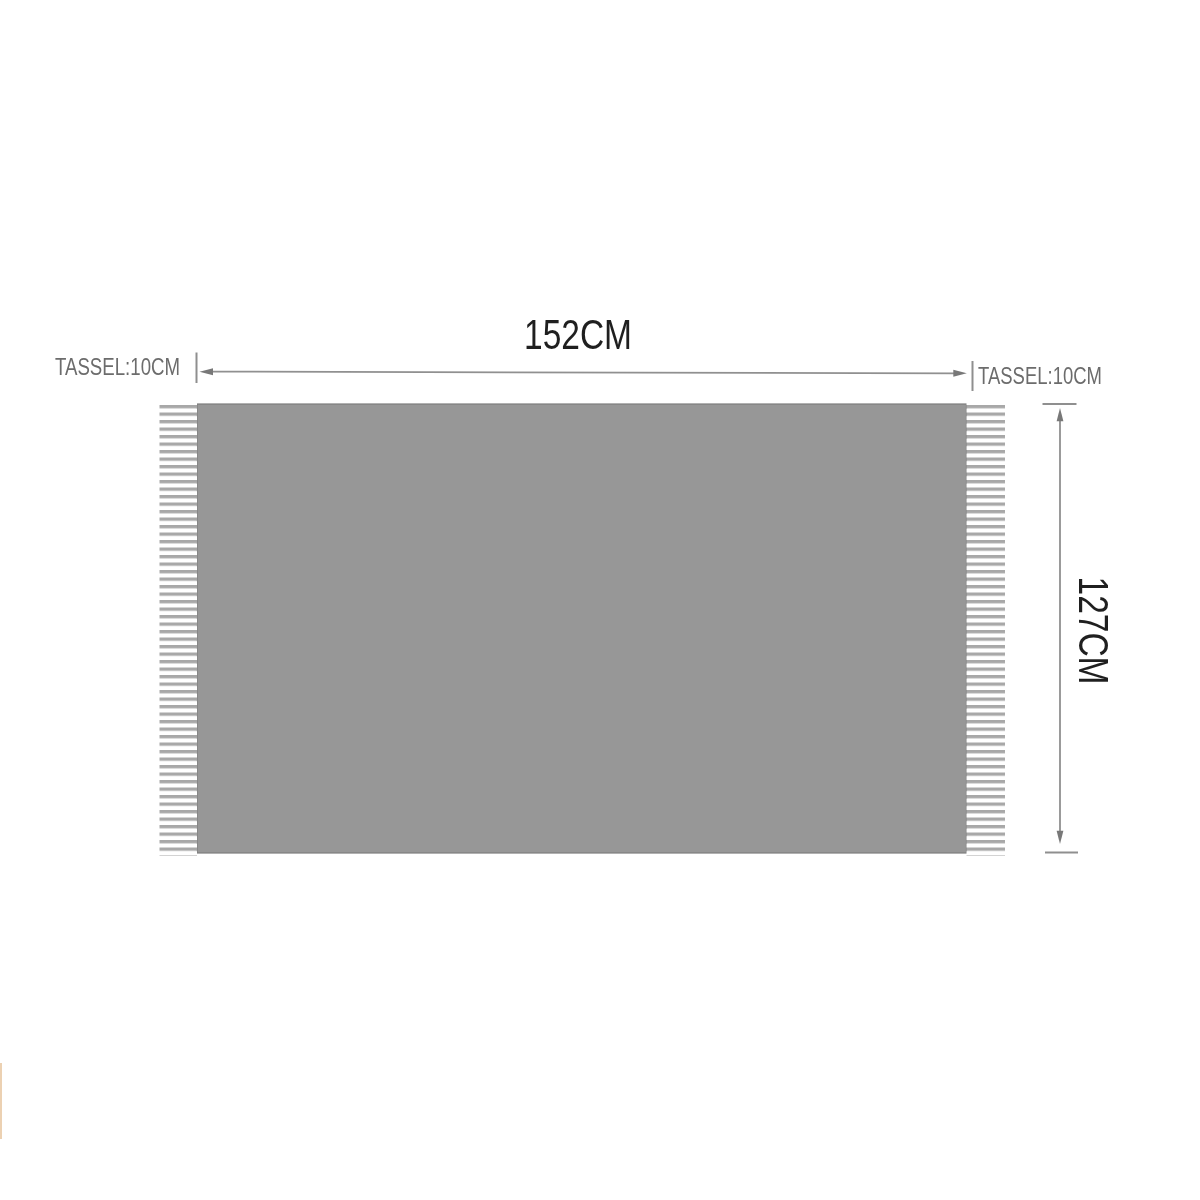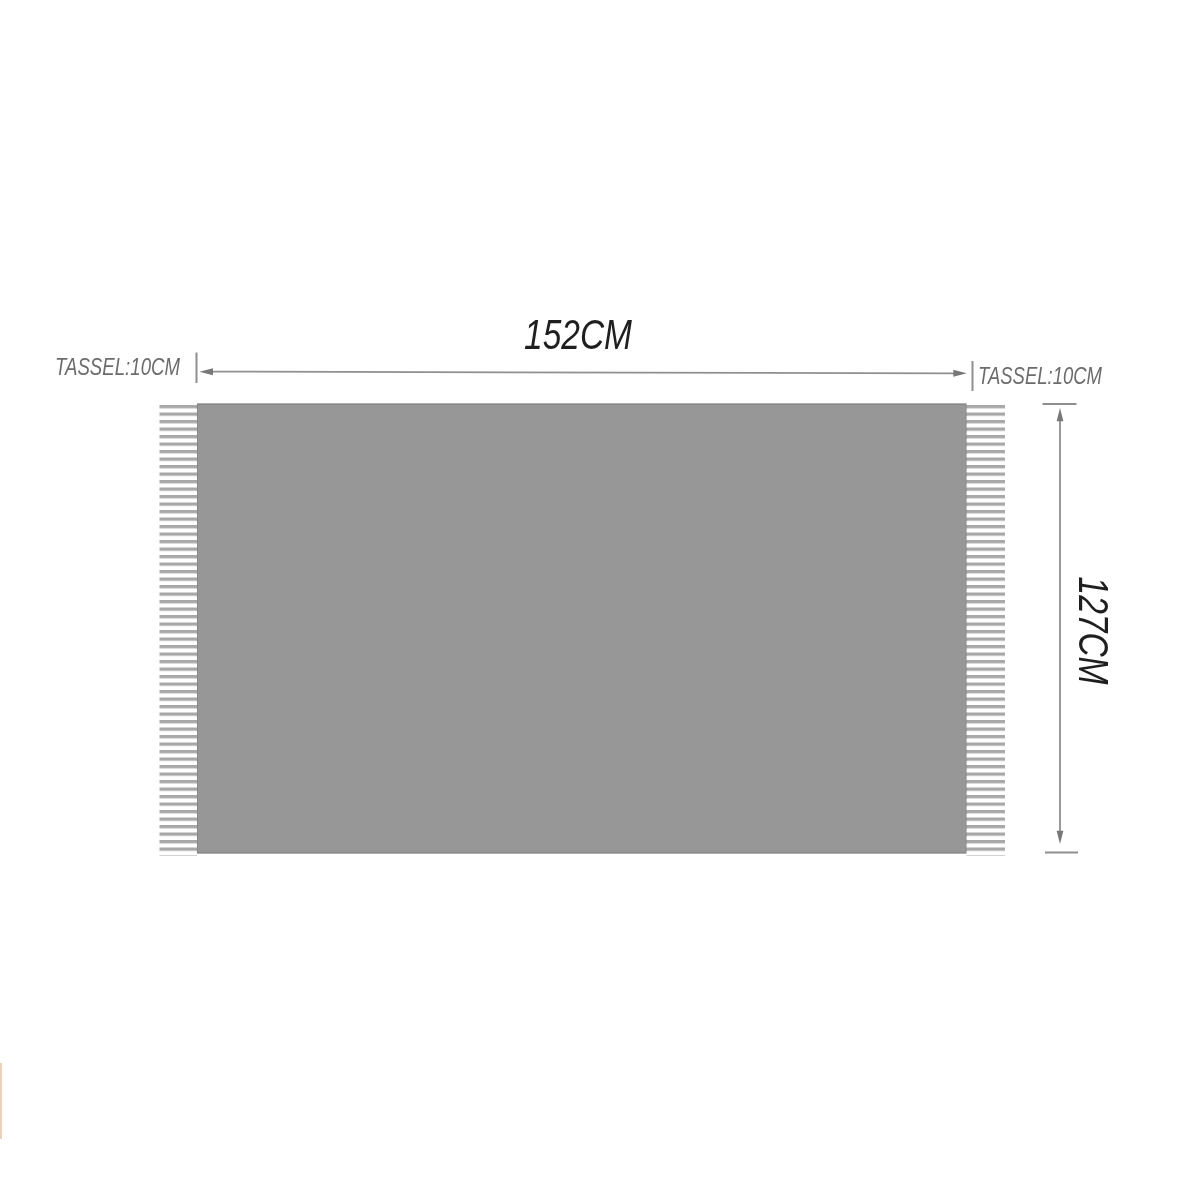--- a/index.html
+++ b/index.html
@@ -1,17 +1,17 @@
 <!DOCTYPE html>
 <html><head>
 <meta charset="utf-8">
 <style>
   html,body{margin:0;padding:0;background:#ffffff;}
   .page{position:relative;width:1200px;height:1200px;background:#ffffff;overflow:hidden;
-        font-family:"Liberation Sans", sans-serif;font-style:italic;}
+        font-family:"Liberation Sans", sans-serif;}
 </style>
 </head>
 <body>
 
 <div class="page">
 <svg width="1200" height="1200" viewBox="0 0 1200 1200" xmlns="http://www.w3.org/2000/svg">
   <defs>
     <pattern id="fringe" patternUnits="userSpaceOnUse" x="0" y="405" width="10" height="7.5">
       <rect x="0" y="0" width="10" height="3.5" fill="#a8a8a8"></rect>
       <rect x="0" y="3.5" width="10" height="4" fill="#ffffff"></rect>

